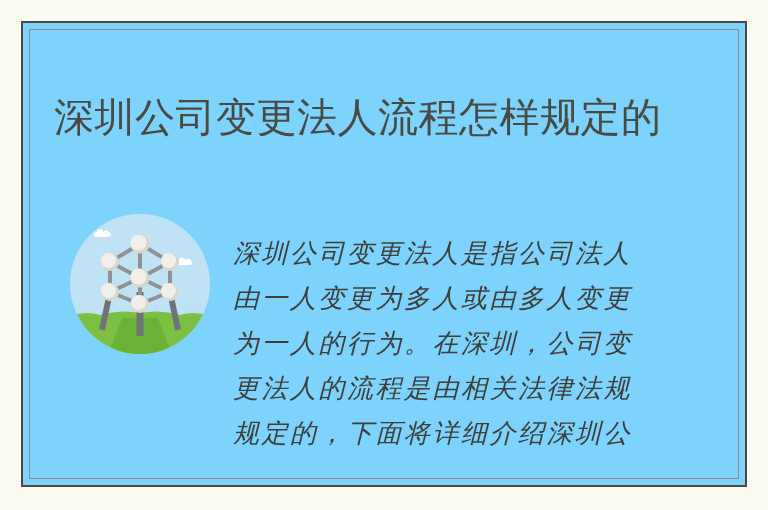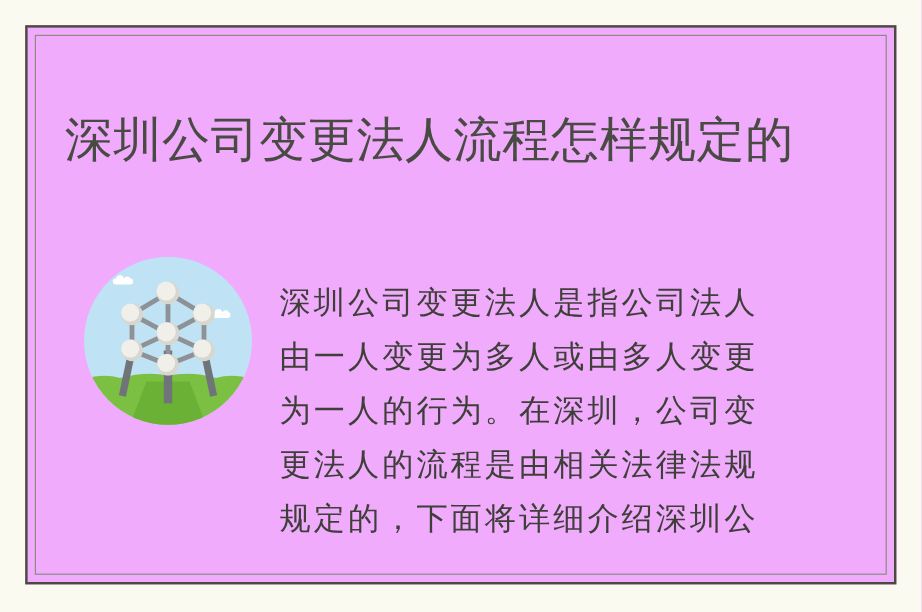--- a/index.html
+++ b/index.html
@@ -16,21 +16,21 @@
 
   
   #card {
     position: absolute;
     left: 21px;
     top: 21px;
     width: 726px;
     height: 466px;
     box-sizing: border-box;
     border: 2px solid #4a4a40;
-    background: #f0abfc;
+    background: #7dd3fc;
   }
   #inner-frame {
     position: absolute;
     left: 6px;
     top: 6px;
     right: 6px;
     bottom: 6px;
     box-sizing: border-box;
     border: 1px solid #8c8c80;
     pointer-events: none;
@@ -74,20 +74,21 @@
   #body-text {
     position: absolute;
     left: 210px;
     top: 12px;
     width: 420px;
     font-family: "DejaVu Sans", "Liberation Sans", sans-serif;
     font-size: 26px;
     line-height: 45px;
     color: #3f3f3a;
     letter-spacing: 2.5px;
+    font-style: italic;
     word-break: break-all;
     text-align: left;
   }
 </style>
 </head>
 <body>
 
 <div id="card">
 
   <div id="inner-frame"></div>

